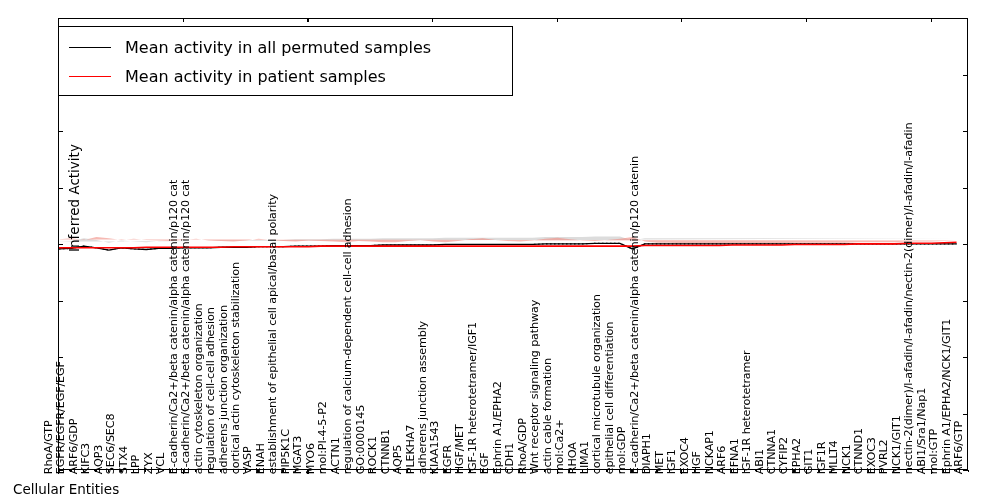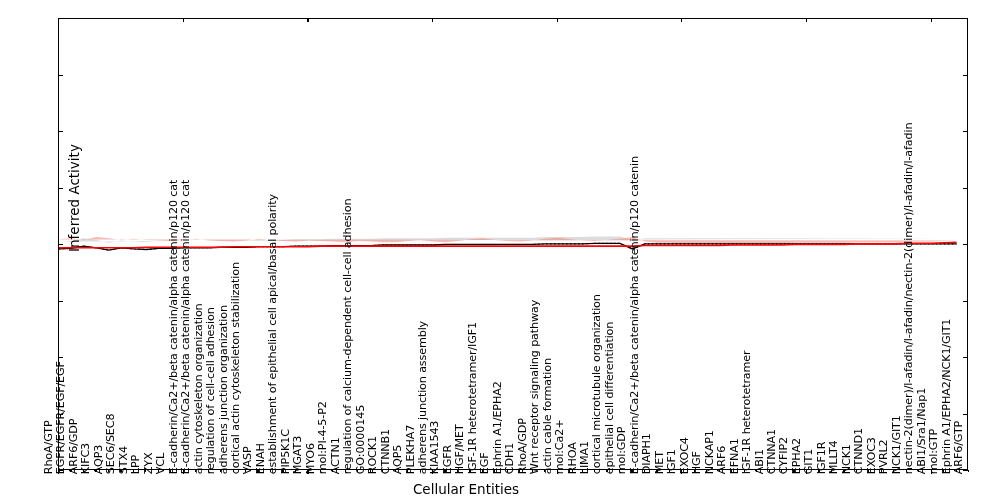--- a/index.html
+++ b/index.html
@@ -27,22 +27,23 @@
     text-align:center;font-size:13.5px;white-space:nowrap;
   }
   .ytick-mark{position:absolute;left:58px;width:5px;height:1.2px;background:#000;}
   .ytick-mark-r{position:absolute;left:963px;width:5px;height:1.2px;background:#000;}
 
   
   .xtick-mark{position:absolute;top:470px;width:1.2px;height:4px;background:#000;}
   .xtick-mark-t{position:absolute;top:18px;width:1.2px;height:4px;background:#000;}
 
   .xlabel{
-    position:absolute;left:0;top:481px;width:932px;text-align:center;
+    position:absolute;left:0;top:481px;width:932px;
     font-size:13.5px;
+    padding-left:13px;
   }
 
   
   .cat-layer{position:absolute;left:0;top:0;width:1000px;height:500px;}
   .cat{
     position:absolute;bottom:0;
     font-size:11.2px;line-height:11.2px;white-space:nowrap;
     transform-origin:left bottom;
     transform:rotate(-90deg);
     letter-spacing:-0.15px;
@@ -256,14 +257,24 @@
       <div class="cat" style="left: 876.74px; bottom: 26px;">EXOC3</div>
       <div class="cat" style="left: 889.205px; bottom: 26px;">PVRL2</div>
       <div class="cat" style="left: 901.671px; bottom: 26px;">NCK1/GIT1</div>
       <div class="cat" style="left: 914.137px; bottom: 26px;">nectin-2(dimer)/l-afadin/l-afadin/nectin-2(dimer)/l-afadin/l-afadin</div>
       <div class="cat" style="left: 926.603px; bottom: 26px;">ABI1/Sra1/Nap1</div>
       <div class="cat" style="left: 939.068px; bottom: 26px;">mol:GTP</div>
       <div class="cat" style="left: 951.534px; bottom: 26px;">Ephrin A1/EPHA2/NCK1/GIT1</div>
       <div class="cat" style="left: 964px; bottom: 26px;">ARF6/GTP</div>
     </div>
 
-
+<div class="legend">
+  <div class="legend-row">
+    <span class="legend-swatch"></span>
+    <span class="legend-txt">Mean activity in all permuted samples</span>
+  </div>
+  <div class="legend-row">
+    <span class="legend-swatch red"></span>
+    <span class="legend-txt">Mean activity in patient samples</span>
+  </div>
 </div>
 
+</div>
+
 </body></html>

